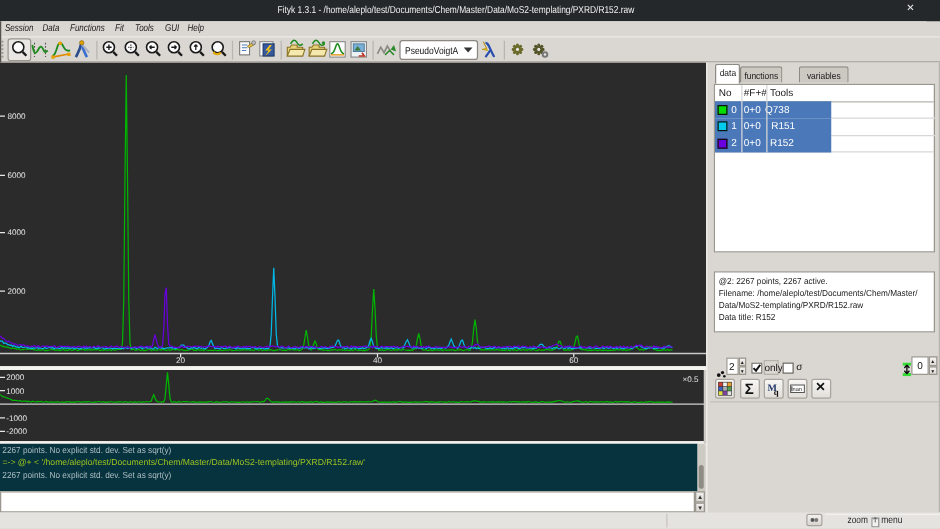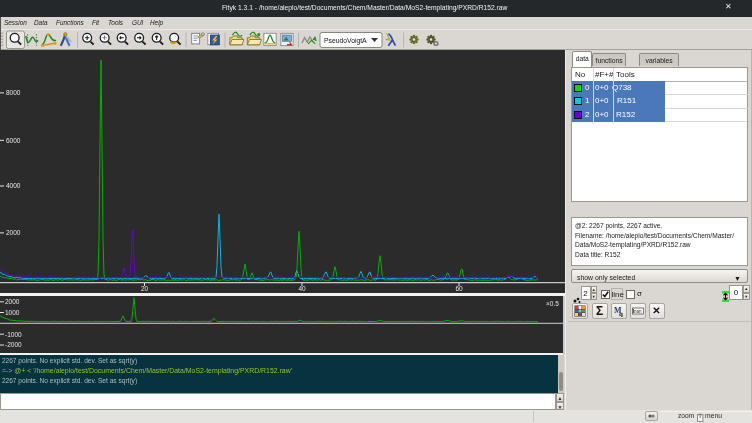--- a/index.html
+++ b/index.html
@@ -278,42 +278,38 @@
         <span style="position:absolute;left:23px;top:1.5px">0+0</span>
         <span style="position:absolute;left:44px;top:1.5px">R152</span>
       </div>
   </div>
   <div id="infobox" class="abs">
       <div>@2: 2267 points, 2267 active.</div>
       <div>Filename: /home/aleplo/test/Documents/Chem/Master/</div>
       <div>Data/MoS2-templating/PXRD/R152.raw</div>
       <div>Data title: R152</div>
     </div>
-  <div id="combo" class="abs">
-      <span class="ct">show only selected</span>
-      <span style="position:absolute;right:6px;top:2px;font-size:7px">▼</span>
-    </div>
 
   <div class="abs" style="left:7px;top:240px;width:8px;height:8px">
     <svg width="8" height="8">
         <circle cx="2" cy="5" r="1.5" fill="#111"></circle>
         <circle cx="5" cy="3" r="1.3" fill="#111"></circle>
         <circle cx="6.5" cy="6" r="1" fill="#111"></circle>
       </svg>
   </div>
   <div class="abs" style="left:14.5px;top:236px;width:10px;height:14px;background:#fff;border:1px solid #9a978f;font-size:8px;text-align:center;line-height:13px;color:#111">2</div>
   <div class="abs" style="left:24.5px;top:236px;width:6.5px;height:7px;background:linear-gradient(#f5f4f2,#dcd9d4);border:1px solid #9a978f;font-size:4px;text-align:center;line-height:6px;color:#222">▲</div>
   <div class="abs" style="left:24.5px;top:243px;width:6.5px;height:7px;background:linear-gradient(#f5f4f2,#dcd9d4);border:1px solid #9a978f;font-size:4px;text-align:center;line-height:6px;color:#222">▼</div>
   <div class="abs" style="left:35px;top:239.5px">
       <svg width="9" height="9" style="position:absolute">
         <rect x="0.5" y="0.5" width="8" height="8" fill="#fff" stroke="#6a675f"></rect>
         <path d="M 1.8 4.5 L 3.8 6.5 L 7.2 1.8" stroke="#111" stroke-width="1.6" fill="none"></path>
       </svg>
     </div>
-  <div class="abs" style="left:44.5px;top:238px;width:12px;height:12px;border:1px solid #b5b2ac;font-size:8px;color:#1a1a1a;text-align:center;line-height:11px">line</div>
+  <div class="abs" style="left:44.5px;top:238px;width:12px;height:12px;border:1px solid #b5b2ac;font-size:8px;color:#1a1a1a;text-align:center;line-height:11px">only</div>
   <div class="abs" style="left:60px;top:239.5px;width:9px;height:9px;background:#fff;border:1px solid #6a675f"></div>
   <div class="abs" style="left:71px;top:238.5px;font-size:8px;color:#1a1a1a">σ</div>
   <div class="abs" style="left:156px;top:238px;width:7px;height:11px">
     <svg width="7" height="11">
         <rect x="0" y="0" width="7" height="2.5" fill="#33dd33"></rect>
         <rect x="0" y="8.5" width="7" height="2.5" fill="#33dd33"></rect>
         <path d="M 3.5 2 L 3.5 9 M 3.5 2 l -2 2.4 M 3.5 2 l 2 2.4 M 3.5 9 l -2 -2.4 M 3.5 9 l 2 -2.4" stroke="#111" stroke-width="1.1"></path>
       </svg>
   </div>
   <div class="abs" style="left:163px;top:235px;width:14px;height:15px;background:#fff;border:1px solid #9a978f;font-size:8px;text-align:center;line-height:14px;color:#111">0</div>

